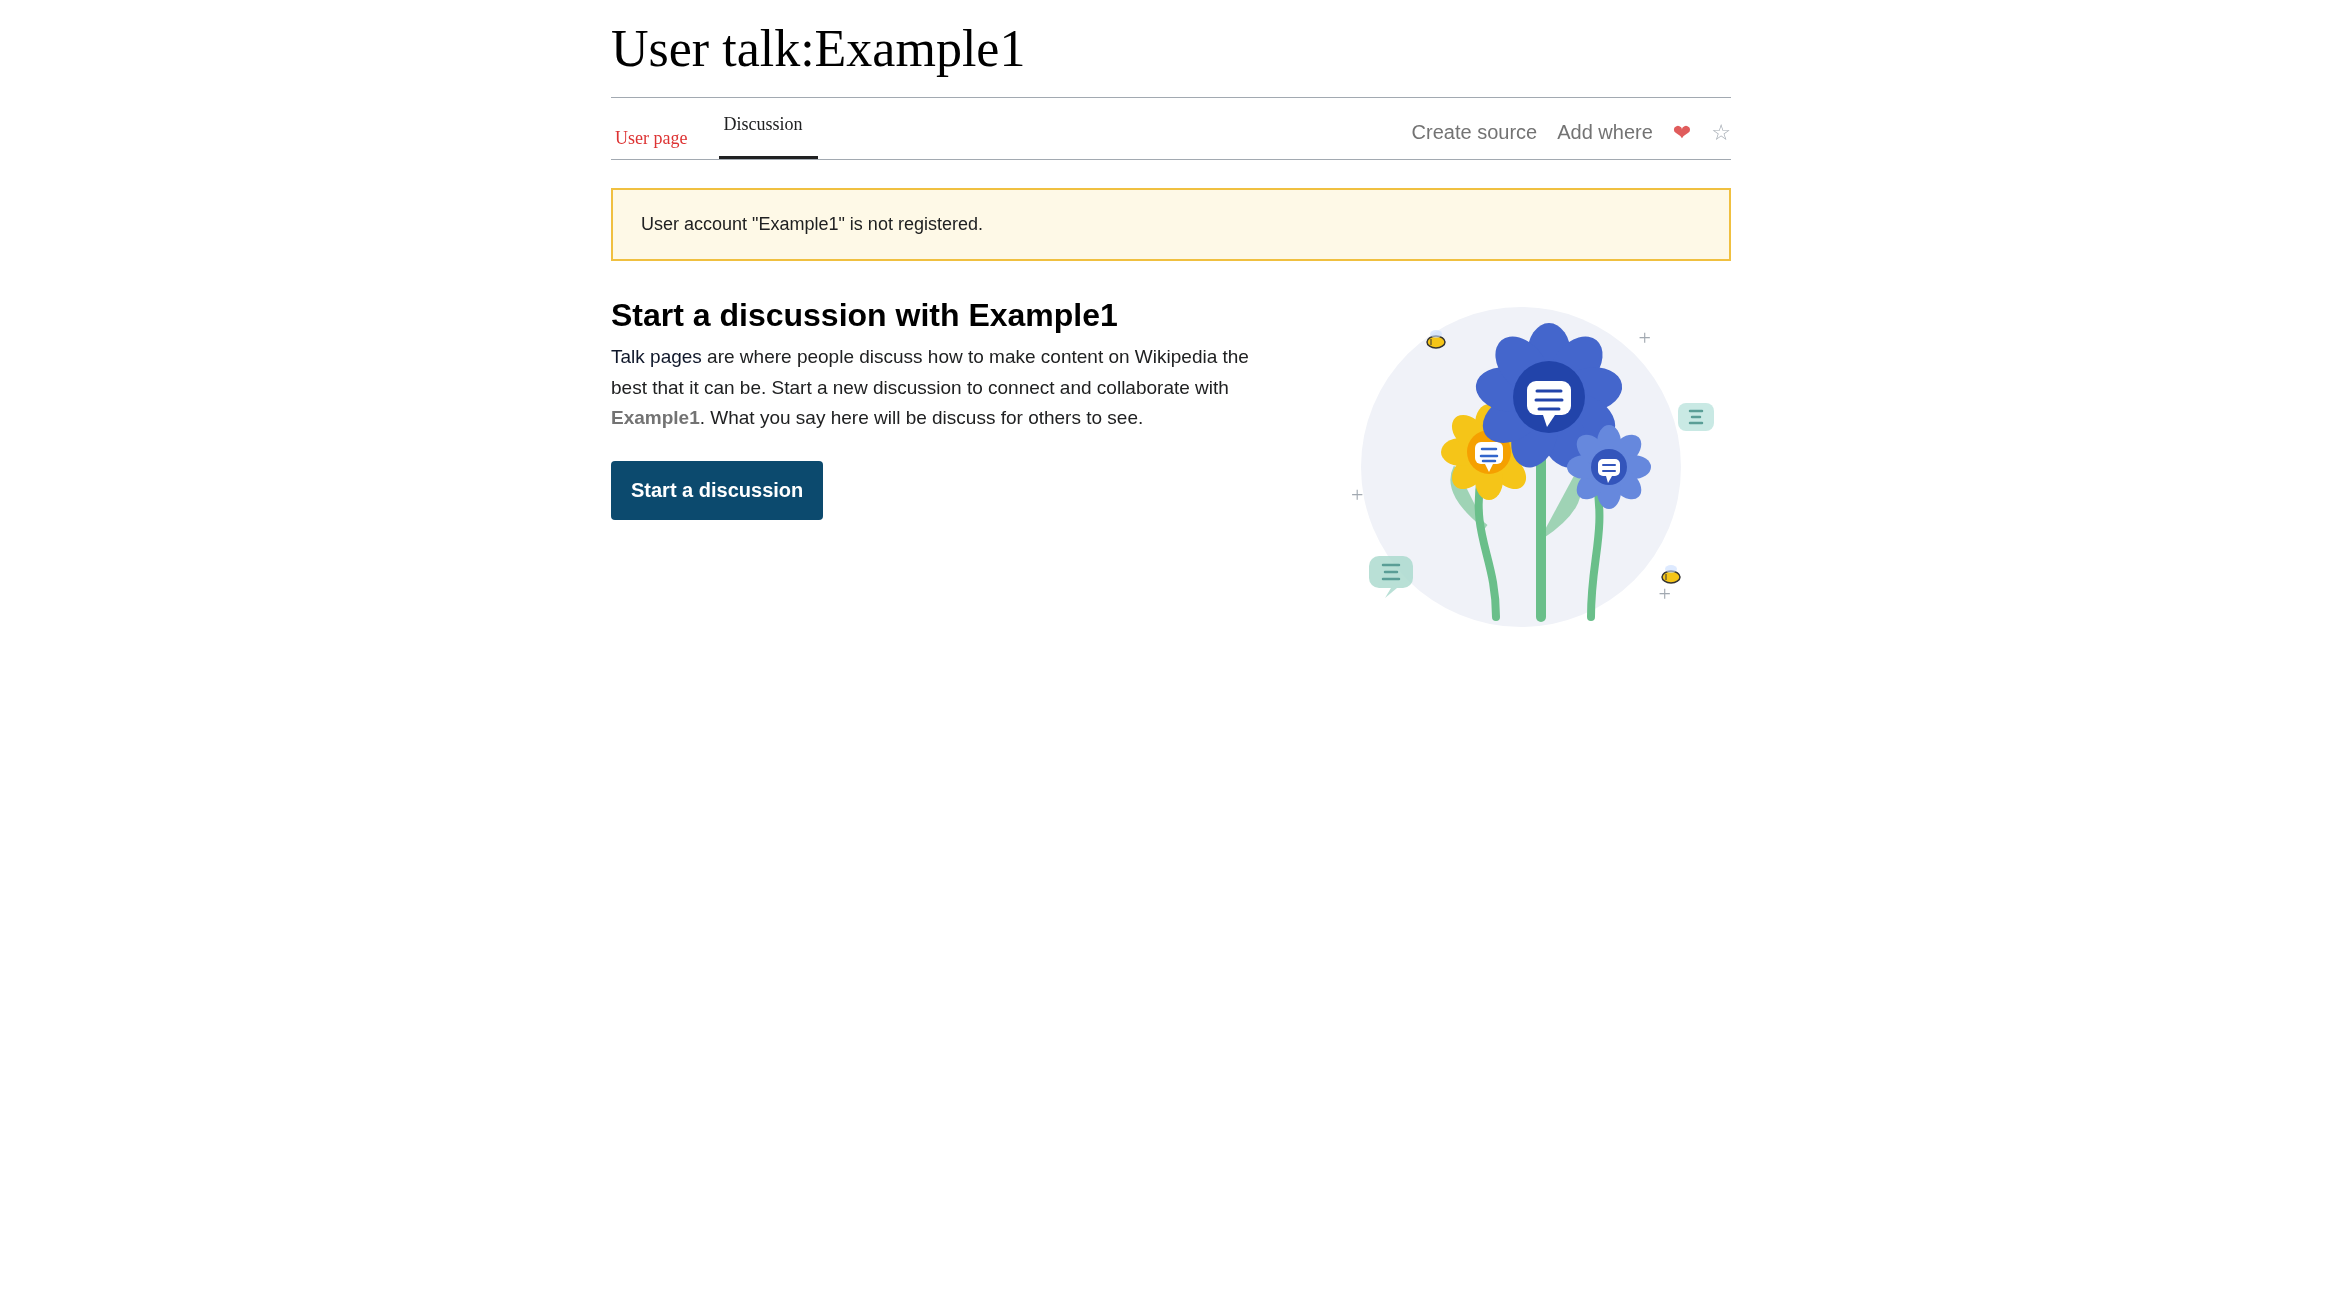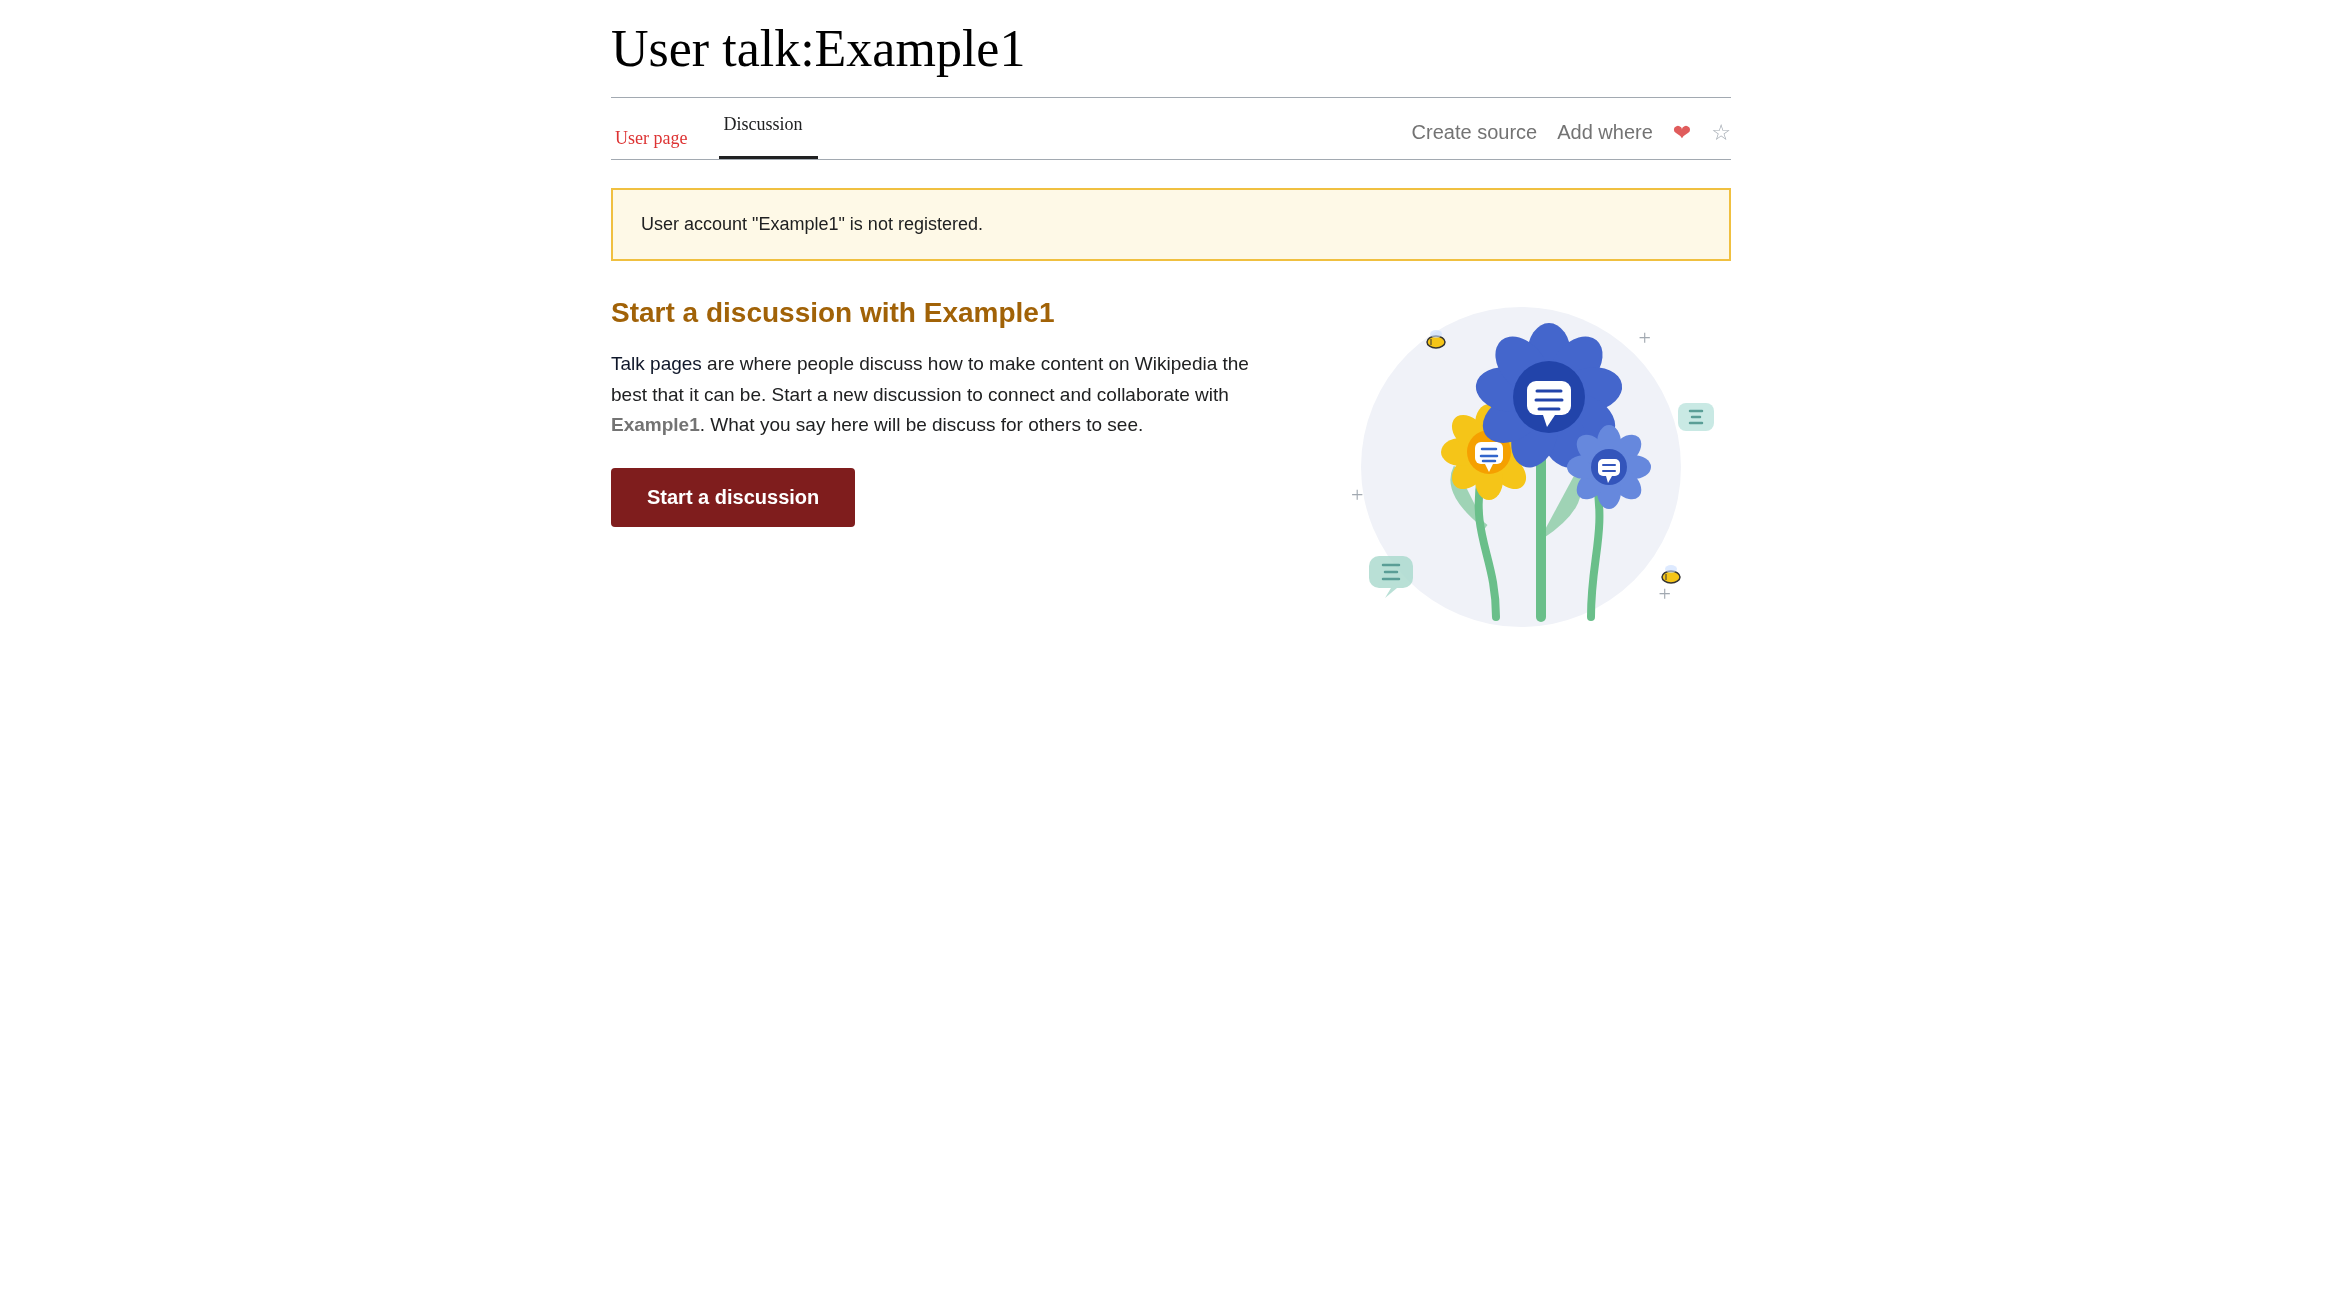--- a/index.html
+++ b/index.html
@@ -95,47 +95,47 @@
     .content-area {
       display: flex;
       align-items: flex-start;
       gap: 40px;
     }
     .text-section {
       flex: 1;
       max-width: 700px;
     }
     .discussion-heading {
-      font-size: 28px;
+      font-size: 32px;
       font-weight: bold;
       font-family: sans-serif;
-      margin-bottom: 20px;
-      color: #a16207;
+      margin-bottom: 8px;
+      color: #000000;
     }
     .discussion-body {
       font-size: 19px;
       line-height: 1.6;
       font-family: sans-serif;
       color: #202122;
       margin-bottom: 28px;
     }
     .discussion-body a {
       color: #0f172a;
       text-decoration: none;
     }
     .discussion-body .example1-link {
       color: #737373;
       text-decoration: none;
       font-weight: bold;
     }
     .start-discussion-btn {
-      background: #7f1d1d;
+      background: #0c4a6e;
       color: #fff;
       border: none;
-      padding: 18px 36px;
+      padding: 18px 20px;
       font-size: 20px;
       font-weight: bold;
       font-family: sans-serif;
       border-radius: 4px;
       cursor: pointer;
     }
 
     
     .illustration-area {
       width: 420px;

